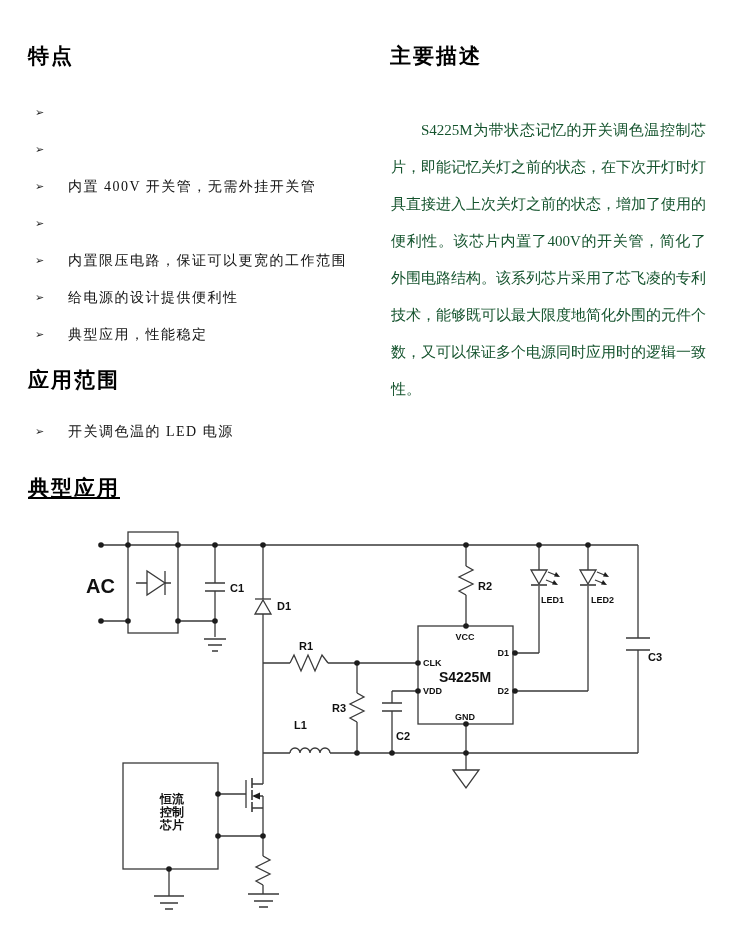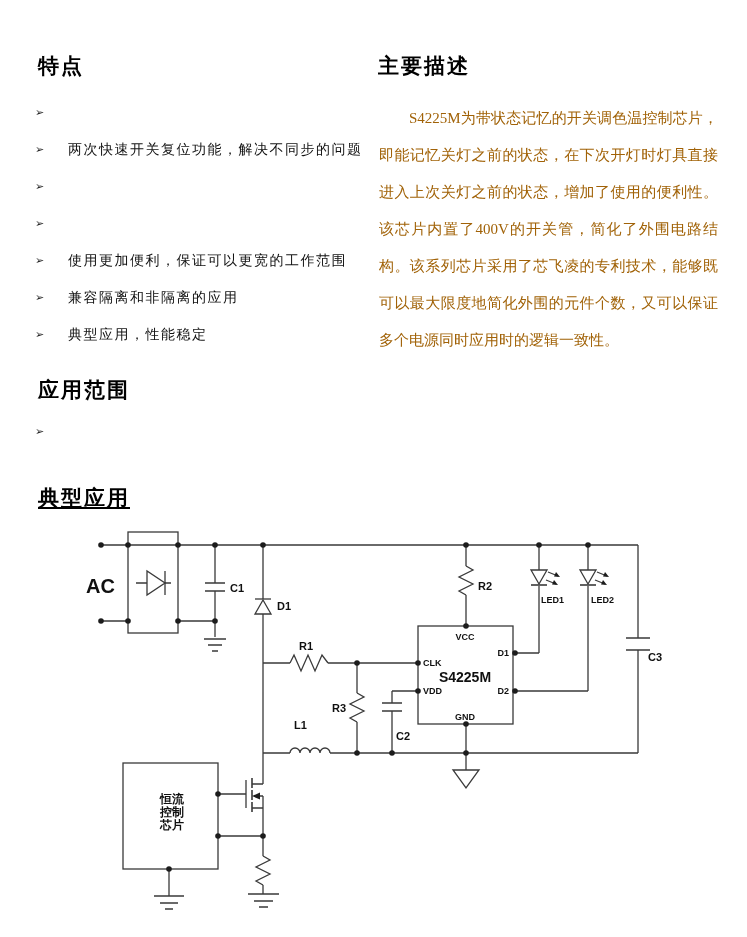--- a/index.html
+++ b/index.html
@@ -7,21 +7,21 @@
     position:relative;
     width:747px;height:937px;
     background:#ffffff;
     font-family:"Liberation Serif", serif;
     color:#111;
     overflow:hidden;
     margin:0 auto;
   }
   h2.sec{
     position:absolute;
-    margin:10px;
+    margin:0;
     font-family:"Liberation Sans", sans-serif;
     font-weight:bold;
     font-size:21px;
     letter-spacing:2px;
     color:#000;
     text-align:center;
   }
   
   ul.blist{
     position:absolute;
@@ -42,27 +42,27 @@
     flex:0 0 33px;
     color:#222;
     letter-spacing:0;
   }
   
   .desc-body{
     position:absolute;
     left:375px;top:96px;width:347px;
   }
   .desc-body p{
-    margin:4px;
+    margin:16px;
     font-size:15px;
     line-height:37px;
     text-align:justify;
     text-align-last:left;
     text-indent:2em;
-    color:#a16207;
+    color:#14532d;
   }
   
   svg.circuit{position:absolute;left:0;top:517px;}
   svg.circuit .wire{stroke:#3a3a3a;stroke-width:1.3;fill:none;}
   svg.circuit .thick{stroke:#3a3a3a;stroke-width:1.6;fill:none;}
   svg.circuit .lbl{
     font-family:"Liberation Sans", sans-serif;
     font-weight:bold;fill:#101010;font-size:11px;
   }
   svg.circuit .lbl-s{font-size:9px;}
@@ -74,53 +74,54 @@
 <div class="page">
 
   <h2 class="sec" style="left:28px;top:42px;">特点</h2>
 
   <ul class="blist" style="left:35px;top:94px;">
     <li>
       <span class="arr">➢</span>
     </li>
     <li>
       <span class="arr">➢</span>
-      <span>两次快速开关复位功能，解决不同步的问题</span>
-    </li>
-    <li>
-      <span class="arr">➢</span>
-    </li>
-    <li>
-      <span class="arr">➢</span>
-    </li>
-    <li>
-      <span class="arr">➢</span>
-      <span>使用更加便利，保证可以更宽的工作范围</span>
-    </li>
-    <li>
-      <span class="arr">➢</span>
-      <span>兼容隔离和非隔离的应用</span>
+    </li>
+    <li>
+      <span class="arr">➢</span>
+      <span>内置 400V 开关管，无需外挂开关管</span>
+    </li>
+    <li>
+      <span class="arr">➢</span>
+    </li>
+    <li>
+      <span class="arr">➢</span>
+      <span>内置限压电路，保证可以更宽的工作范围</span>
+    </li>
+    <li>
+      <span class="arr">➢</span>
+      <span>给电源的设计提供便利性</span>
     </li>
     <li>
       <span class="arr">➢</span>
       <span>典型应用，性能稳定</span>
     </li>
   </ul>
 
   <h2 class="sec" style="left:28px;top:366px;">应用范围</h2>
 
   <ul class="blist" style="left:35px;top:413px;">
     <li>
       <span class="arr">➢</span>
+      <span>开关调色温的 LED 电源</span>
     </li>
   </ul>
 
   <h2 class="sec" style="left:28px;top:474px;text-decoration:underline;">典型应用</h2>
 
-  <h2 class="sec" style="left:368px;top:42px;">主要描述</h2>
+  <h2 class="sec" style="left:390px;top:42px;">主要描述</h2>
 
   <div class="desc-body">
     <p>S4225M为带状态记忆的开关调色温控制芯片，即能记忆关灯之前的状态，在下次开灯时灯具直接进入上次关灯之前的状态，增加了使用的便利性。该芯片内置了400V的开关管，简化了外围电路结构。该系列芯片采用了芯飞凌的专利技术，能够既可以最大限度地简化外围的元件个数，又可以保证多个电源同时应用时的逻辑一致性。</p>
   </div>
 
   <svg class="circuit" width="747" height="420" viewBox="0 517 747 420">
 
     <g>
       <path class="wire" d="
         M101 545 H638

